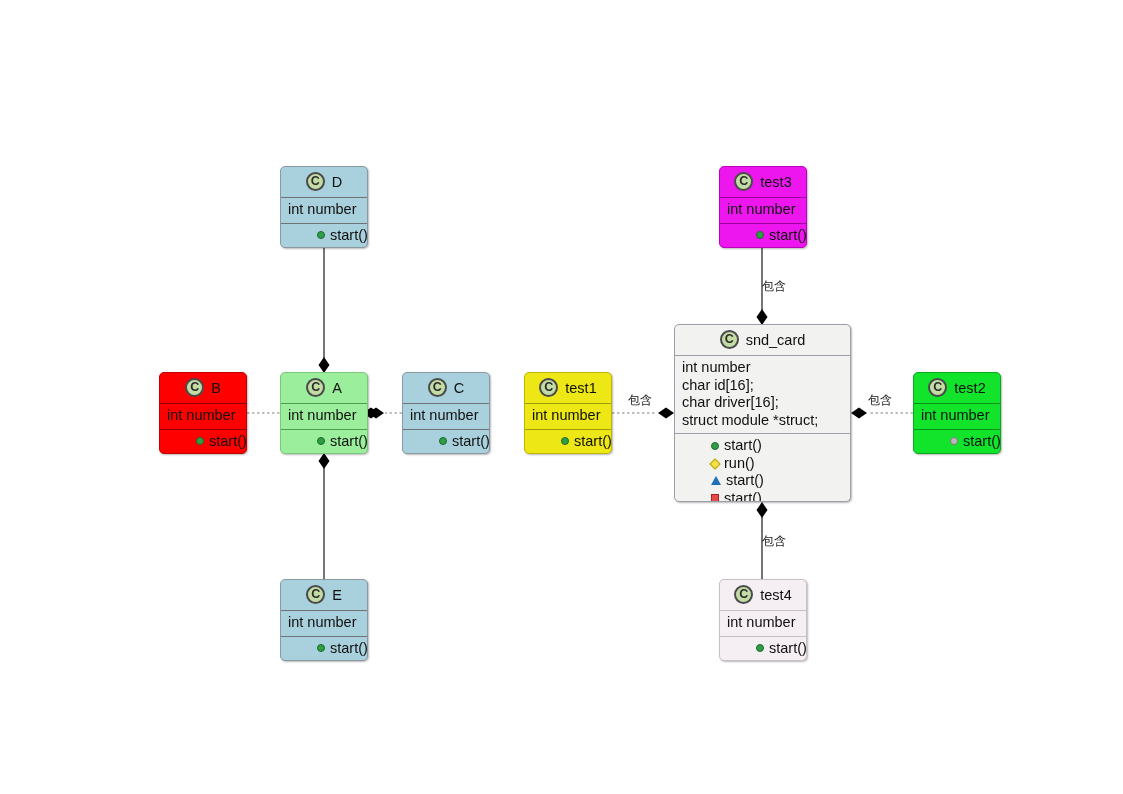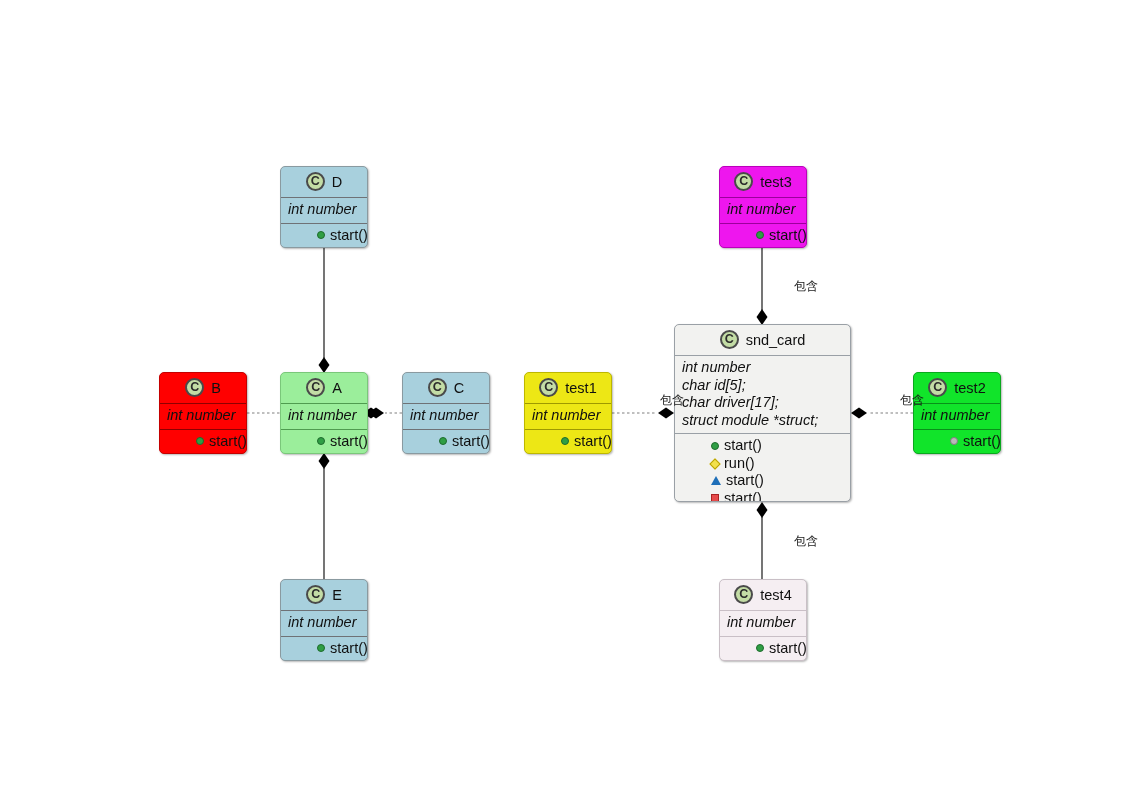--- a/index.html
+++ b/index.html
@@ -49,21 +49,20 @@
     padding: 5px 7px 6px 7px;
     display: flex;
     align-items: center;
     justify-content: center;
     gap: 7px;
     border-bottom: 1px solid #6f7276;
   }
   .uml-attrs {
     border-bottom: 1px solid #6f7276;
     line-height: 17.5px;
-    font-style: italic;
   }
   .uml-ops {
     line-height: 17.5px;
     padding-left: 36px;
   }
   .cls-name {
     font-size: 14.5px;
     color: #101010;
     white-space: nowrap;
   }
@@ -142,21 +141,20 @@
     box-sizing: border-box;
   }
 
   
   .edge-label {
     position: absolute;
     font-size: 12px;
     color: #1a1a1a;
     white-space: nowrap;
     background: transparent;
-    padding-left: 32px;
   }
 </style>
 </head>
 <body>
 
 <div id="canvas">
 
   <svg id="edge-layer" width="1123" height="794" viewBox="0 0 1123 794">
     <defs>
       <marker id="blackdiamond" markerWidth="14" markerHeight="14" refX="7" refY="7" orient="auto" markerUnits="userSpaceOnUse">
@@ -349,22 +347,22 @@
     </div>
   </div>
 
   <div class="uml-class" style="left:674px; top:324px; width:177px; height:178px; background:#f2f2f0; border-color:#9aa0a6;">
     <div class="uml-section uml-head" style="border-bottom-color:#9aa0a6;">
       <span class="c-badge">C</span>
       <span class="cls-name">snd_card</span>
     </div>
     <div class="uml-section uml-attrs" style="border-bottom-color:#9aa0a6;">
       <div class="attr-line">int number</div>
-      <div class="attr-line">char id[5];</div>
-      <div class="attr-line">char driver[17];</div>
+      <div class="attr-line">char id[16];</div>
+      <div class="attr-line">char driver[16];</div>
       <div class="attr-line">struct module *struct;</div>
     </div>
     <div class="uml-section uml-ops">
       <div class="op-line">
         <span class="mk mk-circle-green"></span>
         <span>start()</span>
       </div>
       <div class="op-line">
         <span class="mk mk-diamond-yellow"></span>
         <span>run()</span>

